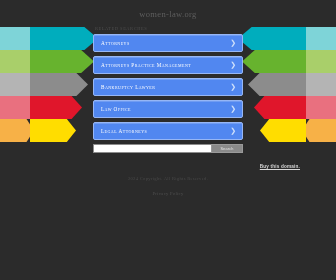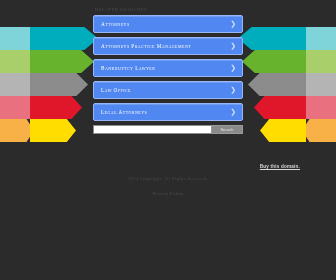--- a/index.html
+++ b/index.html
@@ -279,20 +279,21 @@
     <div class="chev-front" style="background: rgb(224, 22, 43);"></div>
   </div>
   <div class="stripe-row r4">
     <div class="chev-back" style="background: rgb(247, 177, 71);"></div>
     <div class="chev-front" style="background: rgb(255, 221, 0);"></div>
   </div>
 </div>
 
 <div class="page">
 
+  <div class="domain-title">women-law.org</div>
 
   <div class="content">
 
     <div class="related-label">Related searches</div>
 
     <ul class="link-list">
       <li class="link-item" style="background: rgb(81, 135, 240); border-color: rgb(150, 182, 245);">
         <span class="link-text">Attorneys</span>
         <span class="link-arrow">❯</span>
       </li>

